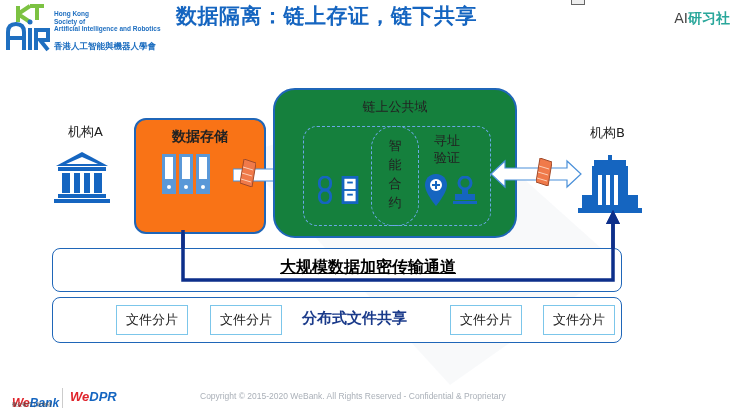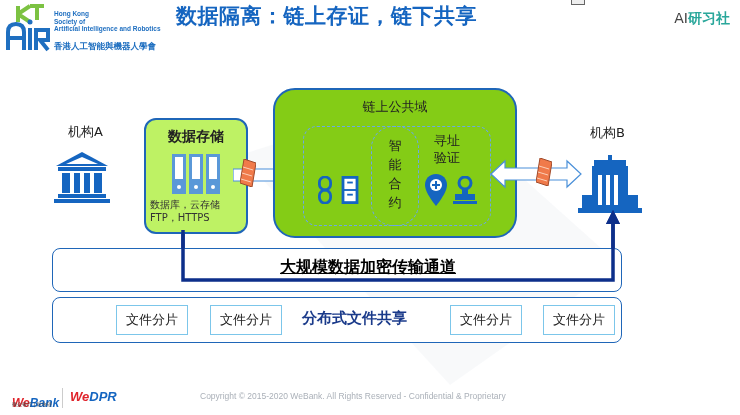--- a/index.html
+++ b/index.html
@@ -20,34 +20,34 @@
 
   
   .lbl { font-size:13px; color:#222; }
   .org-a-label { left:68px; top:123px; }
   .org-b-label { left:590px; top:124px; }
   .bank-icon { left:54px; top:150px; width:56px; height:54px; }
   .bldg-icon { left:578px; top:155px; width:64px; height:60px; }
 
   
   .storage {
-    left:144px; top:118px; width:100px; height:112px;
-    border:2px solid #1f66b8; border-radius:12px; background:#bef264;
+    left:134px; top:118px; width:100px; height:112px;
+    border:2px solid #1f66b8; border-radius:12px; background:#f97316;padding-left:28px;
   }
   .storage-title { left:0; right:0; top:8px; text-align:center; font-size:14px; font-weight:bold; color:#222; }
   .storage-icon { left:24px; top:34px; width:52px; height:40px; }
   .storage-desc { left:4px; top:78px; font-size:10px; line-height:13px; color:#333; white-space:nowrap; }
 
   
   .fw { width:16px; height:28px; }
 
   
   .chain {
     left:273px; top:88px; width:240px; height:146px;
-    border:2px solid #1f66b8; border-radius:22px; background:#84cc16;
+    border:2px solid #1f66b8; border-radius:22px; background:#15803d;
   }
   .chain-title { left:0; right:0; top:8px; text-align:center; font-size:13px; color:#222; }
   .dash-outer {
     left:28px; top:36px; width:186px; height:98px;
     border:1.5px dashed #6aa8e6; border-radius:14px;
   }
   .dash-mid {
     left:96px; top:36px; width:46px; height:98px;
     border:1.5px dashed #6aa8e6; border-radius:22px;
   }
@@ -149,24 +149,20 @@
     <rect x="2" y="0" width="14" height="40" fill="#5a98d8"></rect>
     <rect x="5" y="3" width="8" height="22" fill="#fff"></rect>
     <circle cx="9" cy="33" r="2" fill="#fff"></circle>
     <rect x="19" y="0" width="14" height="40" fill="#5a98d8"></rect>
     <rect x="22" y="3" width="8" height="22" fill="#fff"></rect>
     <circle cx="26" cy="33" r="2" fill="#fff"></circle>
     <rect x="36" y="0" width="14" height="40" fill="#5a98d8"></rect>
     <rect x="39" y="3" width="8" height="22" fill="#fff"></rect>
     <circle cx="43" cy="33" r="2" fill="#fff"></circle>
   </svg>
-  <div class="abs storage-desc">
-    <div>数据库，云存储</div>
-    <div>FTP，HTTPS</div>
-  </div>
 </div>
 
 <svg class="abs" style="left:233px;top:160px;width:62px;height:30px;" viewBox="0 0 62 30">
   <path d="M0 9 L46 9 L46 2 L60 15 L46 28 L46 21 L0 21 Z" fill="#fff" stroke="#4a90d9" stroke-width="1.2"></path>
 </svg>
 <svg class="abs fw" style="left:240px;top:159px;" viewBox="0 0 16 28">
   <polygon points="4,0 16,4 12,28 0,24" fill="#f07a4a" stroke="#a04a2a" stroke-width="1"></polygon>
   <line x1="3" y1="8" x2="13" y2="11" stroke="#fcd0b8" stroke-width="1"></line>
   <line x1="2" y1="14" x2="12" y2="17" stroke="#fcd0b8" stroke-width="1"></line>
   <line x1="1" y1="20" x2="11" y2="23" stroke="#fcd0b8" stroke-width="1"></line>

